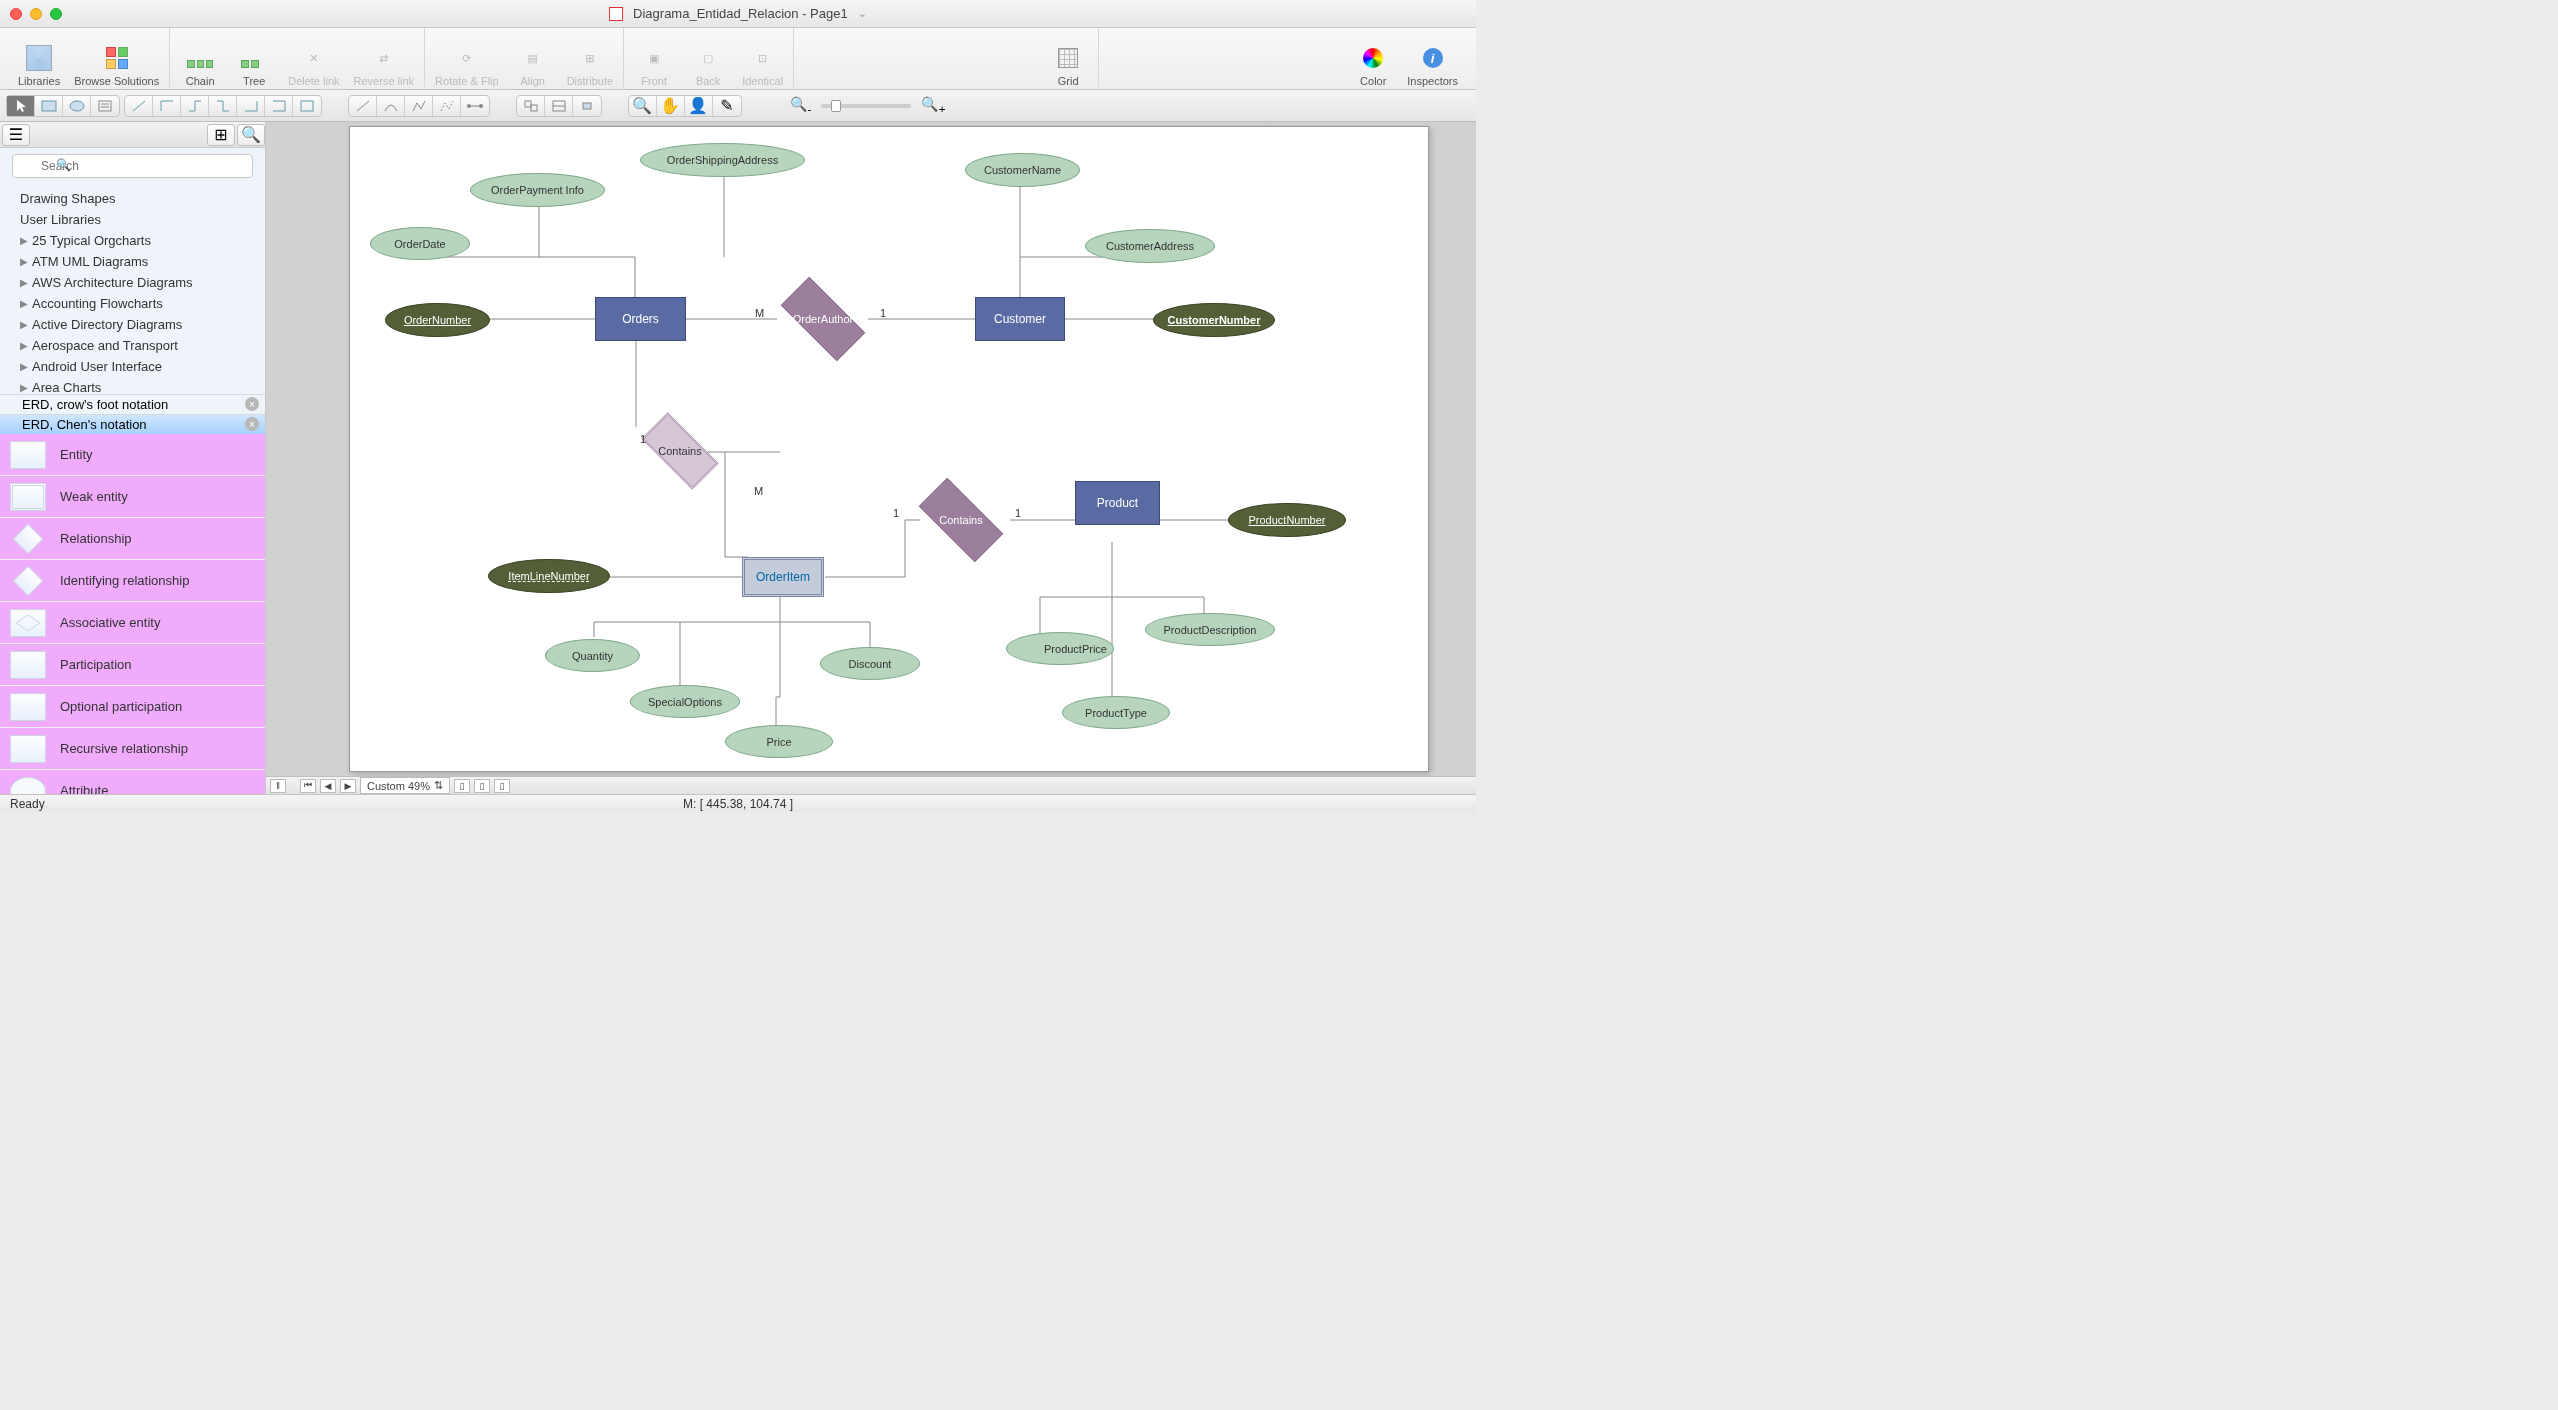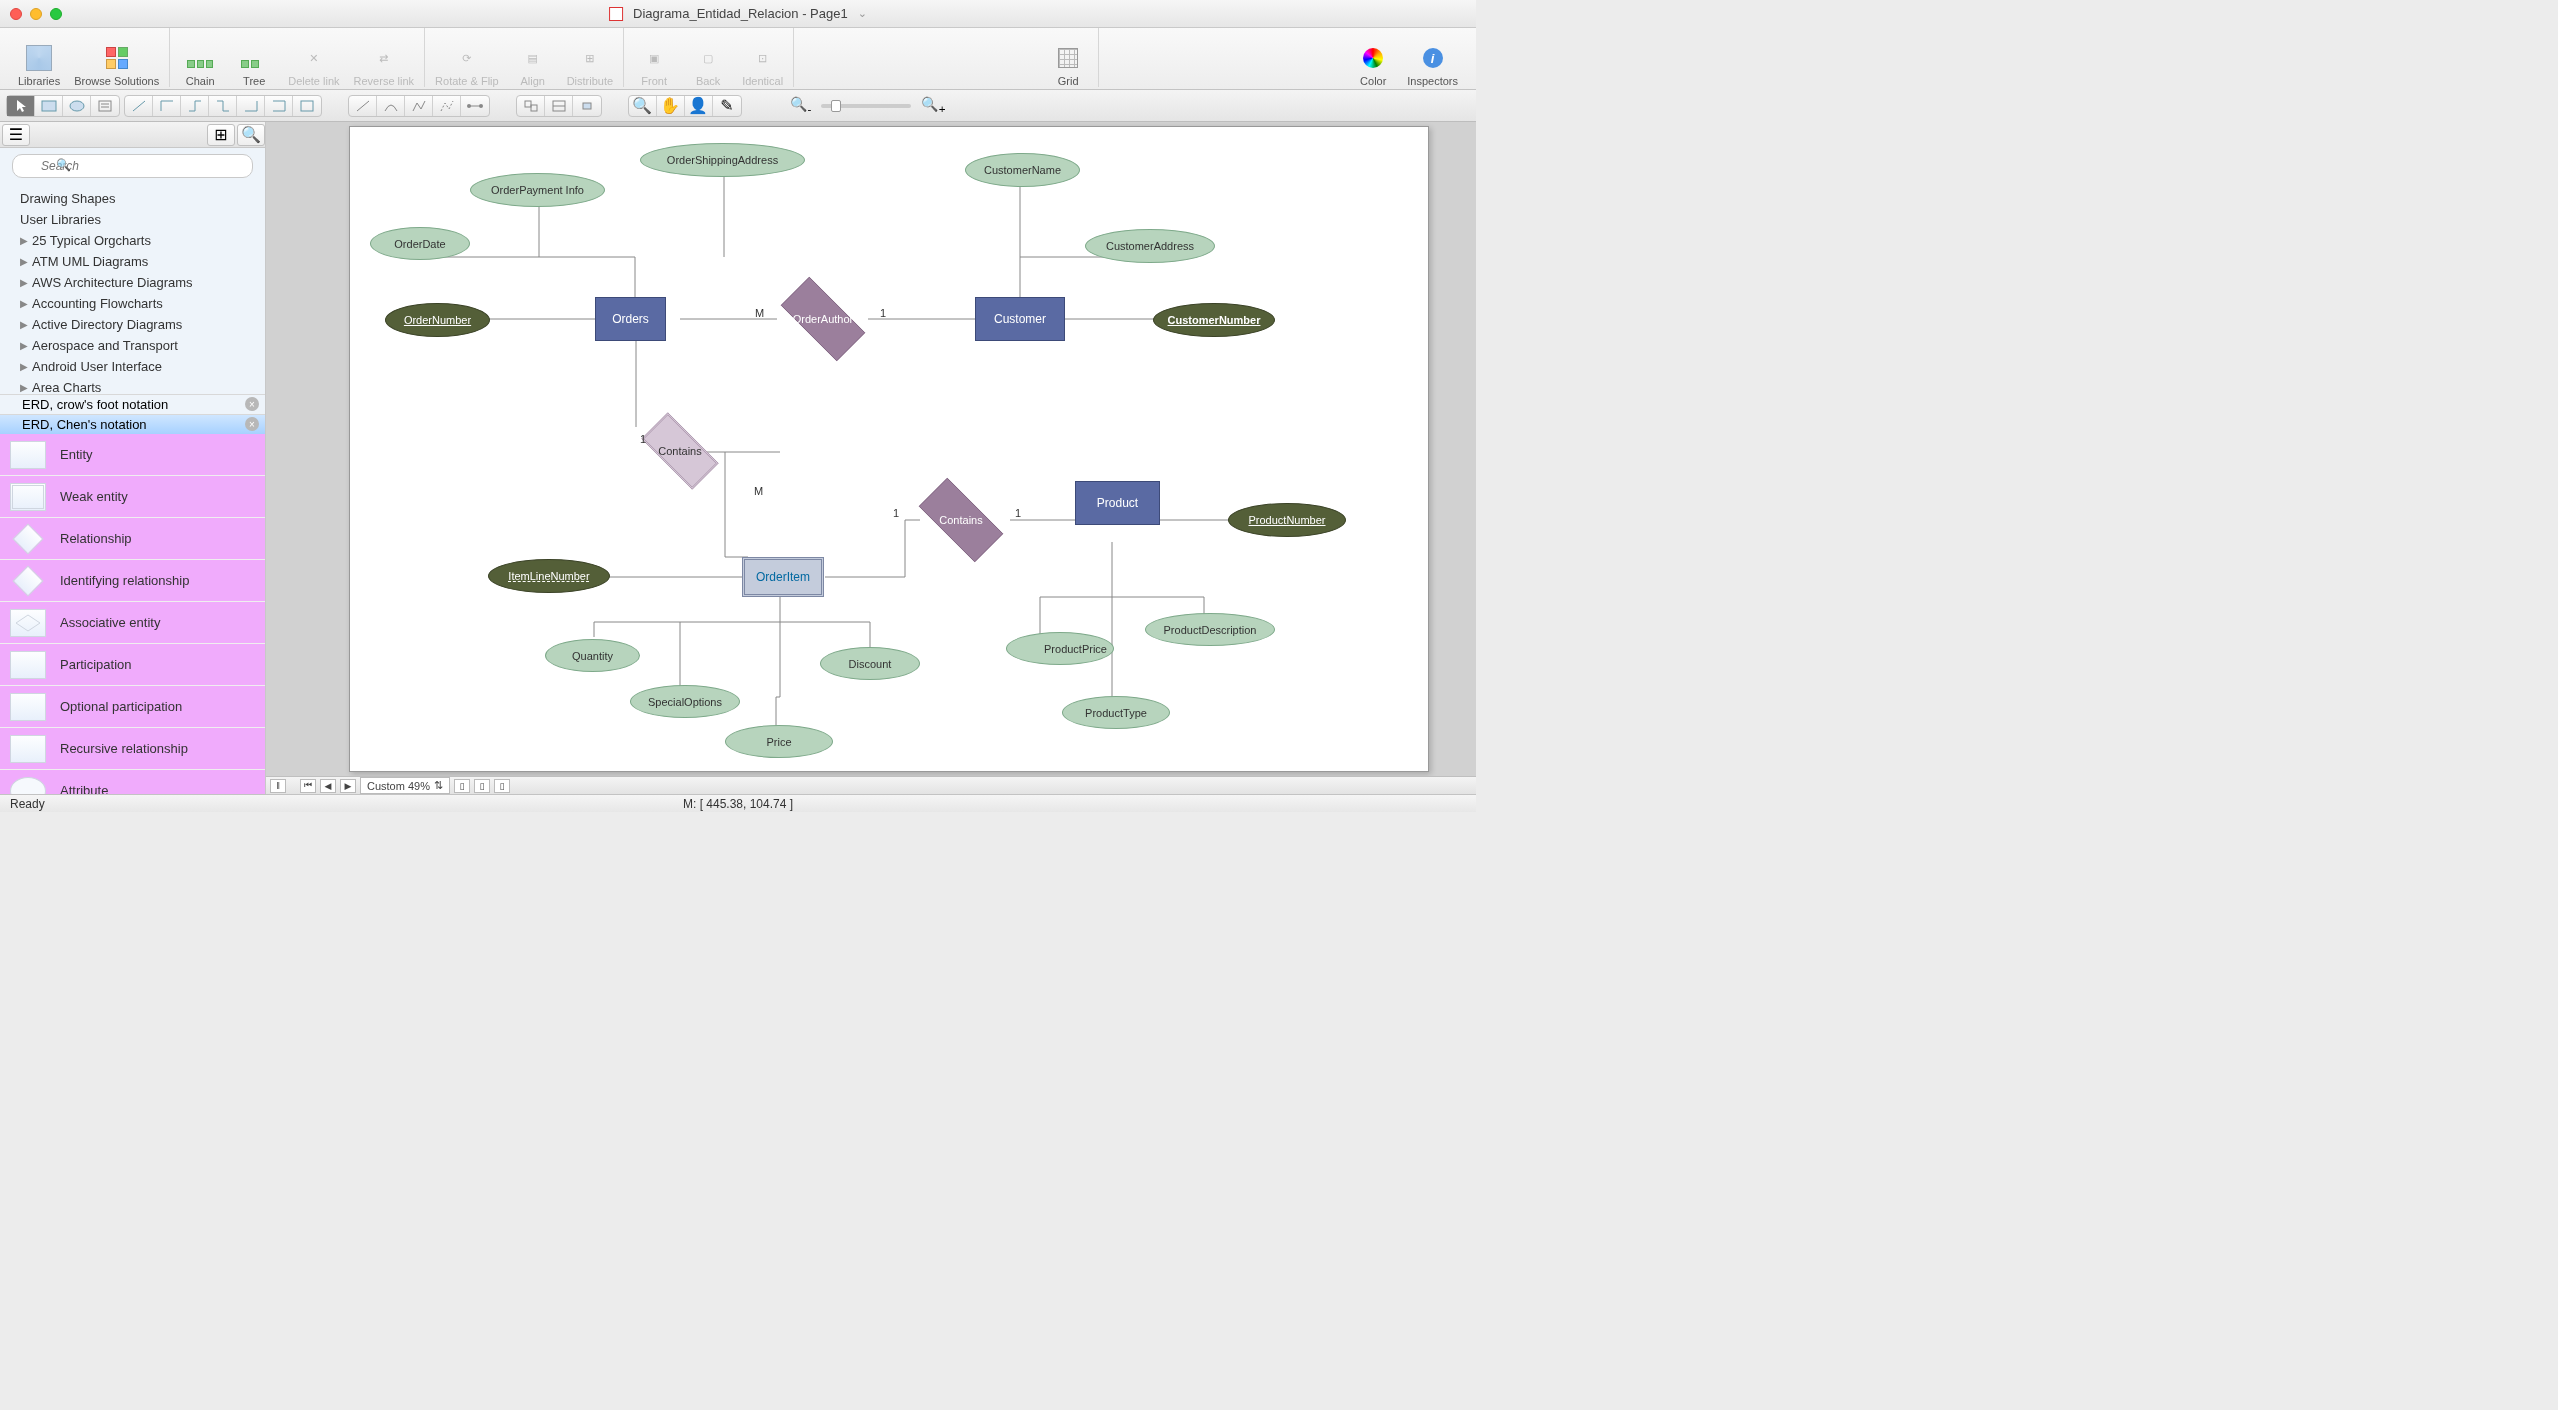--- a/index.html
+++ b/index.html
@@ -35,21 +35,21 @@
 .zoom-slider{ width:90px; height:4px; background:#ccc; border-radius:2px; margin:0 6px; position:relative; display:inline-block;}
 .zoom-slider .thumb{ position:absolute; left:10px; top:-4px; width:10px; height:12px; background:#fff; border:1px solid #999; border-radius:2px;}
 
 
 .main { flex:1; display:flex; min-height:0; }
 .sidebar { width:266px; background:#eef4fa; border-right:1px solid #c8c8c8; display:flex; flex-direction:column; }
 .side-top { height:26px; background:linear-gradient(#f3f3f3,#e2e2e2); border-bottom:1px solid #c8c8c8; display:flex; align-items:center;}
 .side-top .seg{ width:28px; height:22px; border:1px solid #c0c0c0; background:linear-gradient(#fff,#eee); display:flex; align-items:center; justify-content:center; margin-left:2px; border-radius:3px;}
 .side-top .gap{flex:1;}
 .side-search { padding:6px 12px; }
-.side-search input{ width:100%; height:24px; border:1px solid #c9c9c9; border-radius:10px; padding-left:28px; font-size:12px; background:#fff;font-style:italic;}
+.side-search input{ width:100%; height:24px; border:1px solid #c9c9c9; border-radius:4px; padding-left:28px; font-size:12px; background:#fff;}
 .side-search{position:relative;}
 .side-search::before{content:"🔍"; position:absolute; left:56px; top:10px; font-size:12px; color:#999;}
 
 .lib-list { overflow:auto; padding:4px 0; font-size:13px; color:#333; }
 .lib-item { padding:3px 10px 3px 20px; display:flex; align-items:center; gap:4px;}
 .lib-item .tri{ width:8px; color:#888; font-size:10px;}
 .lib-noarrow{ padding-left:20px;}
 
 .stencil-tabs { }
 .stencil-tab { height:20px; display:flex; align-items:center; padding:0 10px 0 22px; font-size:13px; position:relative; border-top:1px solid #d8d8d8;}
@@ -489,21 +489,21 @@
           <polyline points="330,560 330,495"></polyline>
           <polyline points="426,600 426,570 430,570 430,495"></polyline>
           <polyline points="520,530 520,495 430,495"></polyline>
 
           <line x1="810" y1="393" x2="885" y2="393"></line>
           <polyline points="690,510 690,470 762,470 762,415"></polyline>
           <polyline points="762,575 762,470"></polyline>
           <polyline points="854,495 854,470 762,470"></polyline>
         </svg>
 
-        <div class="ent" style="left:245px; top:170px; width:71px; height:44px;">
+        <div class="ent" style="left:245px; top:170px; width:91px; height:44px;">
               <span>Orders</span>
             </div>
         <div class="ent" style="left:625px; top:170px; width:90px; height:44px;">
               <span>Customer</span>
             </div>
         <div class="ent" style="left:725px; top:354px; width:85px; height:44px;">
               <span>Product</span>
             </div>
         <div class="weak-ent" style="left:392px; top:430px; width:82px; height:40px;">
               <span>OrderItem</span>

